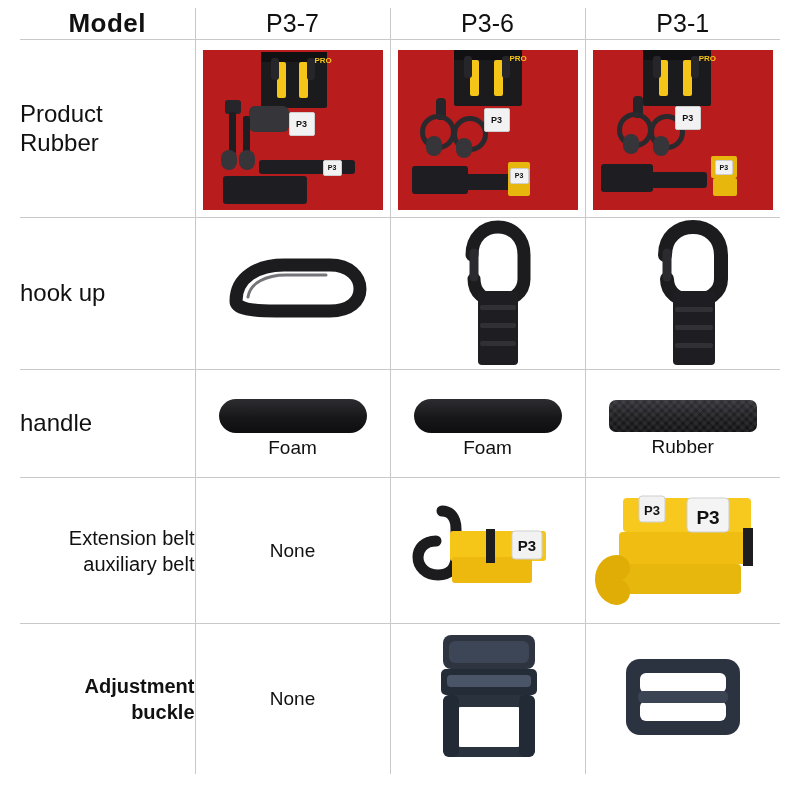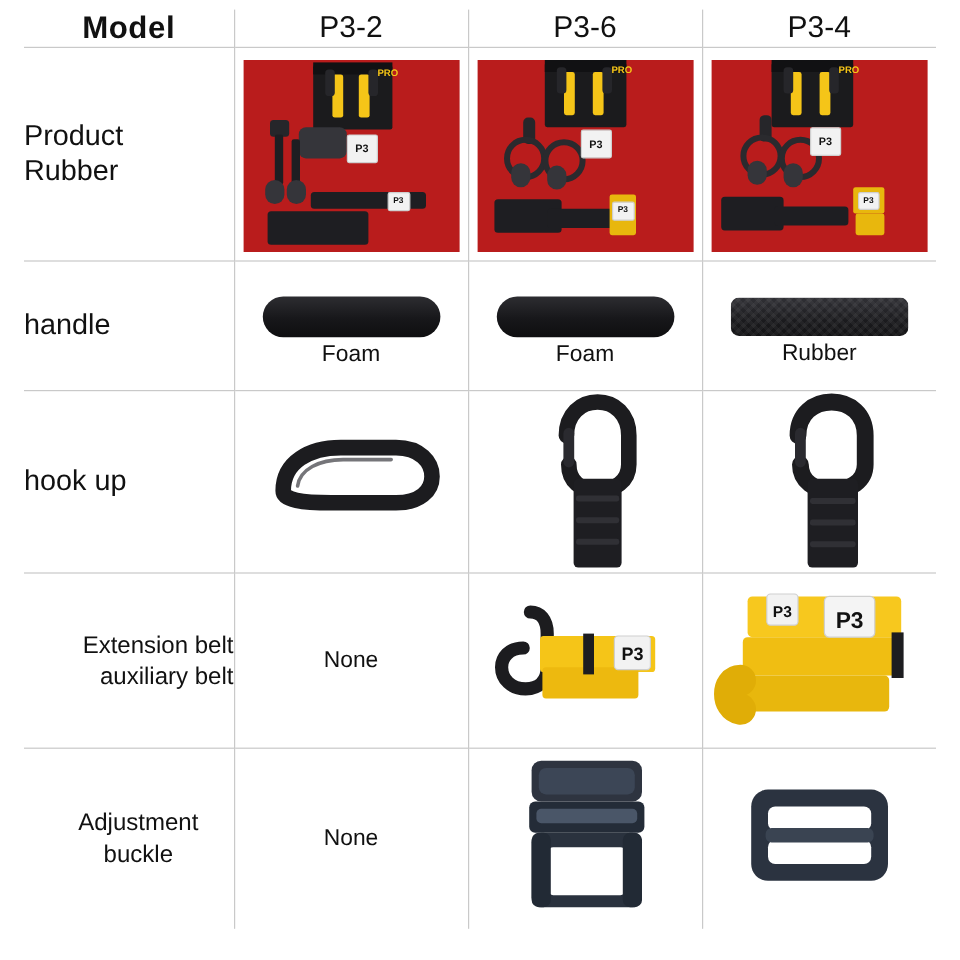--- a/index.html
+++ b/index.html
@@ -182,23 +182,23 @@
     <colgroup>
       <col class="c-label">
       <col class="c-mod">
       <col class="c-mod">
       <col class="c-mod">
     </colgroup>
 
     <tbody>
         <tr>
       <th class="hdr-model">Model</th>
-      <th class="hdr-col">P3-2</th>
+      <th class="hdr-col">P3-7</th>
       <th class="hdr-col">P3-6</th>
-      <th class="hdr-col">P3-4</th>
+      <th class="hdr-col">P3-1</th>
     </tr>
 
     <tr style="height:178px;">
       <td>
         <div class="rowlabel">
           <div>Product</div>
           <div>Rubber</div>
         </div>
       </td>
 
@@ -263,47 +263,20 @@
           <div class="tag" style="left:82px;top:56px;width:24px;height:22px;">P3</div>
           <div class="strap" style="left:8px;top:114px;width:52px;height:28px;border-radius:3px;"></div>
           <div class="strap" style="left:52px;top:122px;width:62px;height:16px;border-radius:3px;"></div>
           <div class="ylw2" style="left:118px;top:106px;width:26px;height:22px;"></div>
           <div class="ylw2" style="left:120px;top:128px;width:24px;height:18px;"></div>
           <div class="tag" style="left:122px;top:110px;width:16px;height:13px;font-size:7px;">P3</div>
         </div>
       </td>
     </tr>
 
-    <tr style="height:108px;">
-      <td>
-        <div class="rowlabel">handle</div>
-      </td>
-
-      <td>
-        <div class="cellwrap">
-          <div class="handle-foam"></div>
-          <div class="cellnote">Foam</div>
-        </div>
-      </td>
-
-      <td>
-        <div class="cellwrap">
-          <div class="handle-foam"></div>
-          <div class="cellnote">Foam</div>
-        </div>
-      </td>
-
-      <td>
-        <div class="cellwrap">
-          <div class="handle-rubber"></div>
-          <div class="cellnote">Rubber</div>
-        </div>
-      </td>
-    </tr>
-
     <tr style="height:152px;">
       <td>
         <div class="rowlabel">hook up</div>
       </td>
 
       <td>
         <svg class="hk" width="150" height="110" viewBox="0 0 150 110">
           <path d="M18 62 C18 38 40 26 66 26 L112 26 C132 26 142 38 142 50 C142 62 132 72 112 72 L58 72 C34 72 18 70 18 62 Z" fill="none" stroke="#1c1c1f" stroke-width="13" stroke-linecap="round" stroke-linejoin="round"></path>
           <path d="M30 58 C32 44 48 36 68 36 L108 36" fill="none" stroke="#3a3a40" stroke-width="3" stroke-linecap="round" opacity="0.7"></path>
         </svg>
@@ -322,20 +295,47 @@
 
       <td>
         <svg class="hk" width="120" height="150" viewBox="0 0 120 150">
           <path d="M42 36 C42 18 55 8 70 8 C85 8 98 18 98 36 L98 60 C98 74 85 82 70 82 C56 82 44 74 44 60" fill="none" stroke="#1c1c1f" stroke-width="14" stroke-linecap="round" stroke-linejoin="round"></path>
           <path d="M44 58 L44 34" fill="none" stroke="#2a2a2f" stroke-width="9" stroke-linecap="round"></path>
           <rect x="50" y="72" width="42" height="74" rx="4" fill="#1e1e22"></rect>
           <rect x="52" y="88" width="38" height="5" rx="2" fill="#35353b" opacity="0.8"></rect>
           <rect x="52" y="106" width="38" height="5" rx="2" fill="#35353b" opacity="0.8"></rect>
           <rect x="52" y="124" width="38" height="5" rx="2" fill="#35353b" opacity="0.8"></rect>
         </svg>
+      </td>
+    </tr>
+
+    <tr style="height:108px;">
+      <td>
+        <div class="rowlabel">handle</div>
+      </td>
+
+      <td>
+        <div class="cellwrap">
+          <div class="handle-foam"></div>
+          <div class="cellnote">Foam</div>
+        </div>
+      </td>
+
+      <td>
+        <div class="cellwrap">
+          <div class="handle-foam"></div>
+          <div class="cellnote">Foam</div>
+        </div>
+      </td>
+
+      <td>
+        <div class="cellwrap">
+          <div class="handle-rubber"></div>
+          <div class="cellnote">Rubber</div>
+        </div>
       </td>
     </tr>
 
     <tr style="height:146px;">
       <td>
         <div class="rowlabel small" style="text-align:right;padding-left:16px;">
           <div>Extension belt</div>
           <div>auxiliary belt</div>
         </div>
       </td>
@@ -365,21 +365,21 @@
           <text x="57" y="31" font-family="Liberation Sans, sans-serif" font-size="13" font-weight="bold" fill="#111" text-anchor="middle">P3</text>
           <rect x="92" y="14" width="42" height="34" rx="4" fill="#f4f4f4" stroke="#cfcfcf"></rect>
           <text x="113" y="40" font-family="Liberation Sans, sans-serif" font-size="19" font-weight="bold" fill="#111" text-anchor="middle">P3</text>
           <rect x="148" y="44" width="10" height="38" fill="#1d1d20"></rect>
         </svg>
       </td>
     </tr>
 
     <tr style="height:150px;">
       <td>
-        <div class="rowlabel small" style="text-align:center;padding-left:16px;">
+        <div class="rowlabel small" style="text-align:right;padding-left:16px;font-weight:bold;">
           <div>Adjustment</div>
           <div>buckle</div>
         </div>
       </td>
 
       <td>
         <div class="none-txt">None</div>
       </td>
 
       <td>

